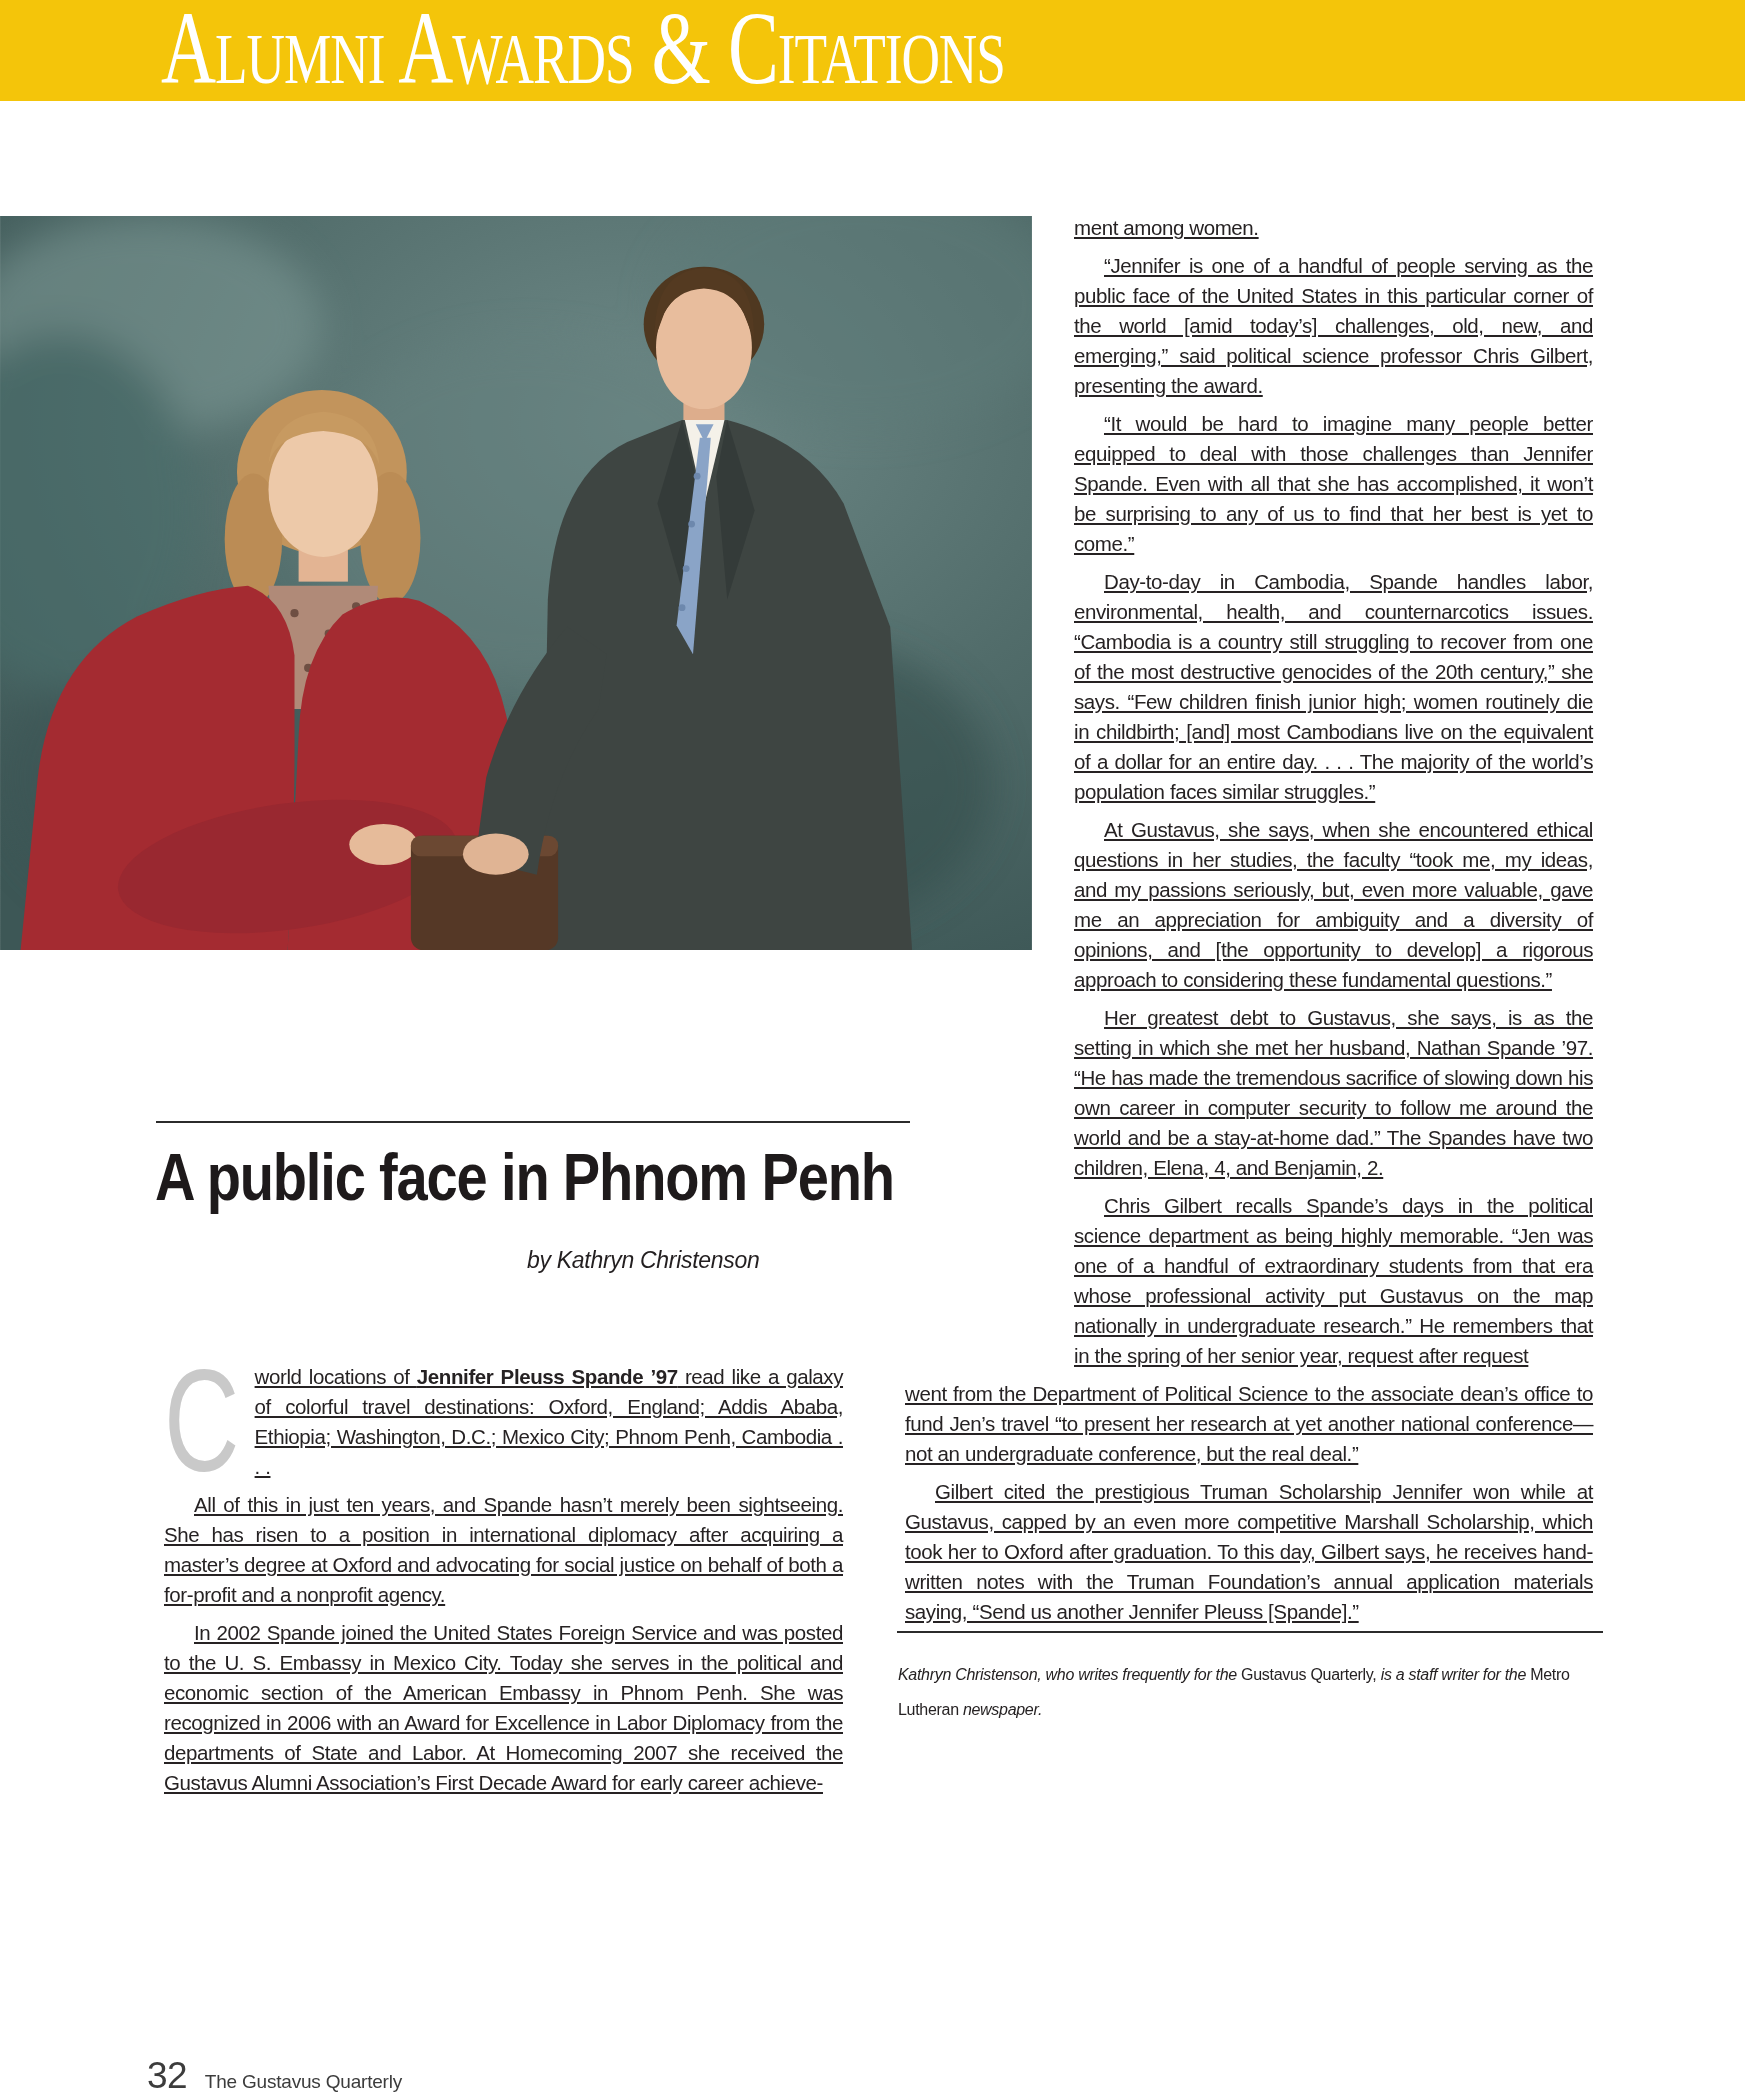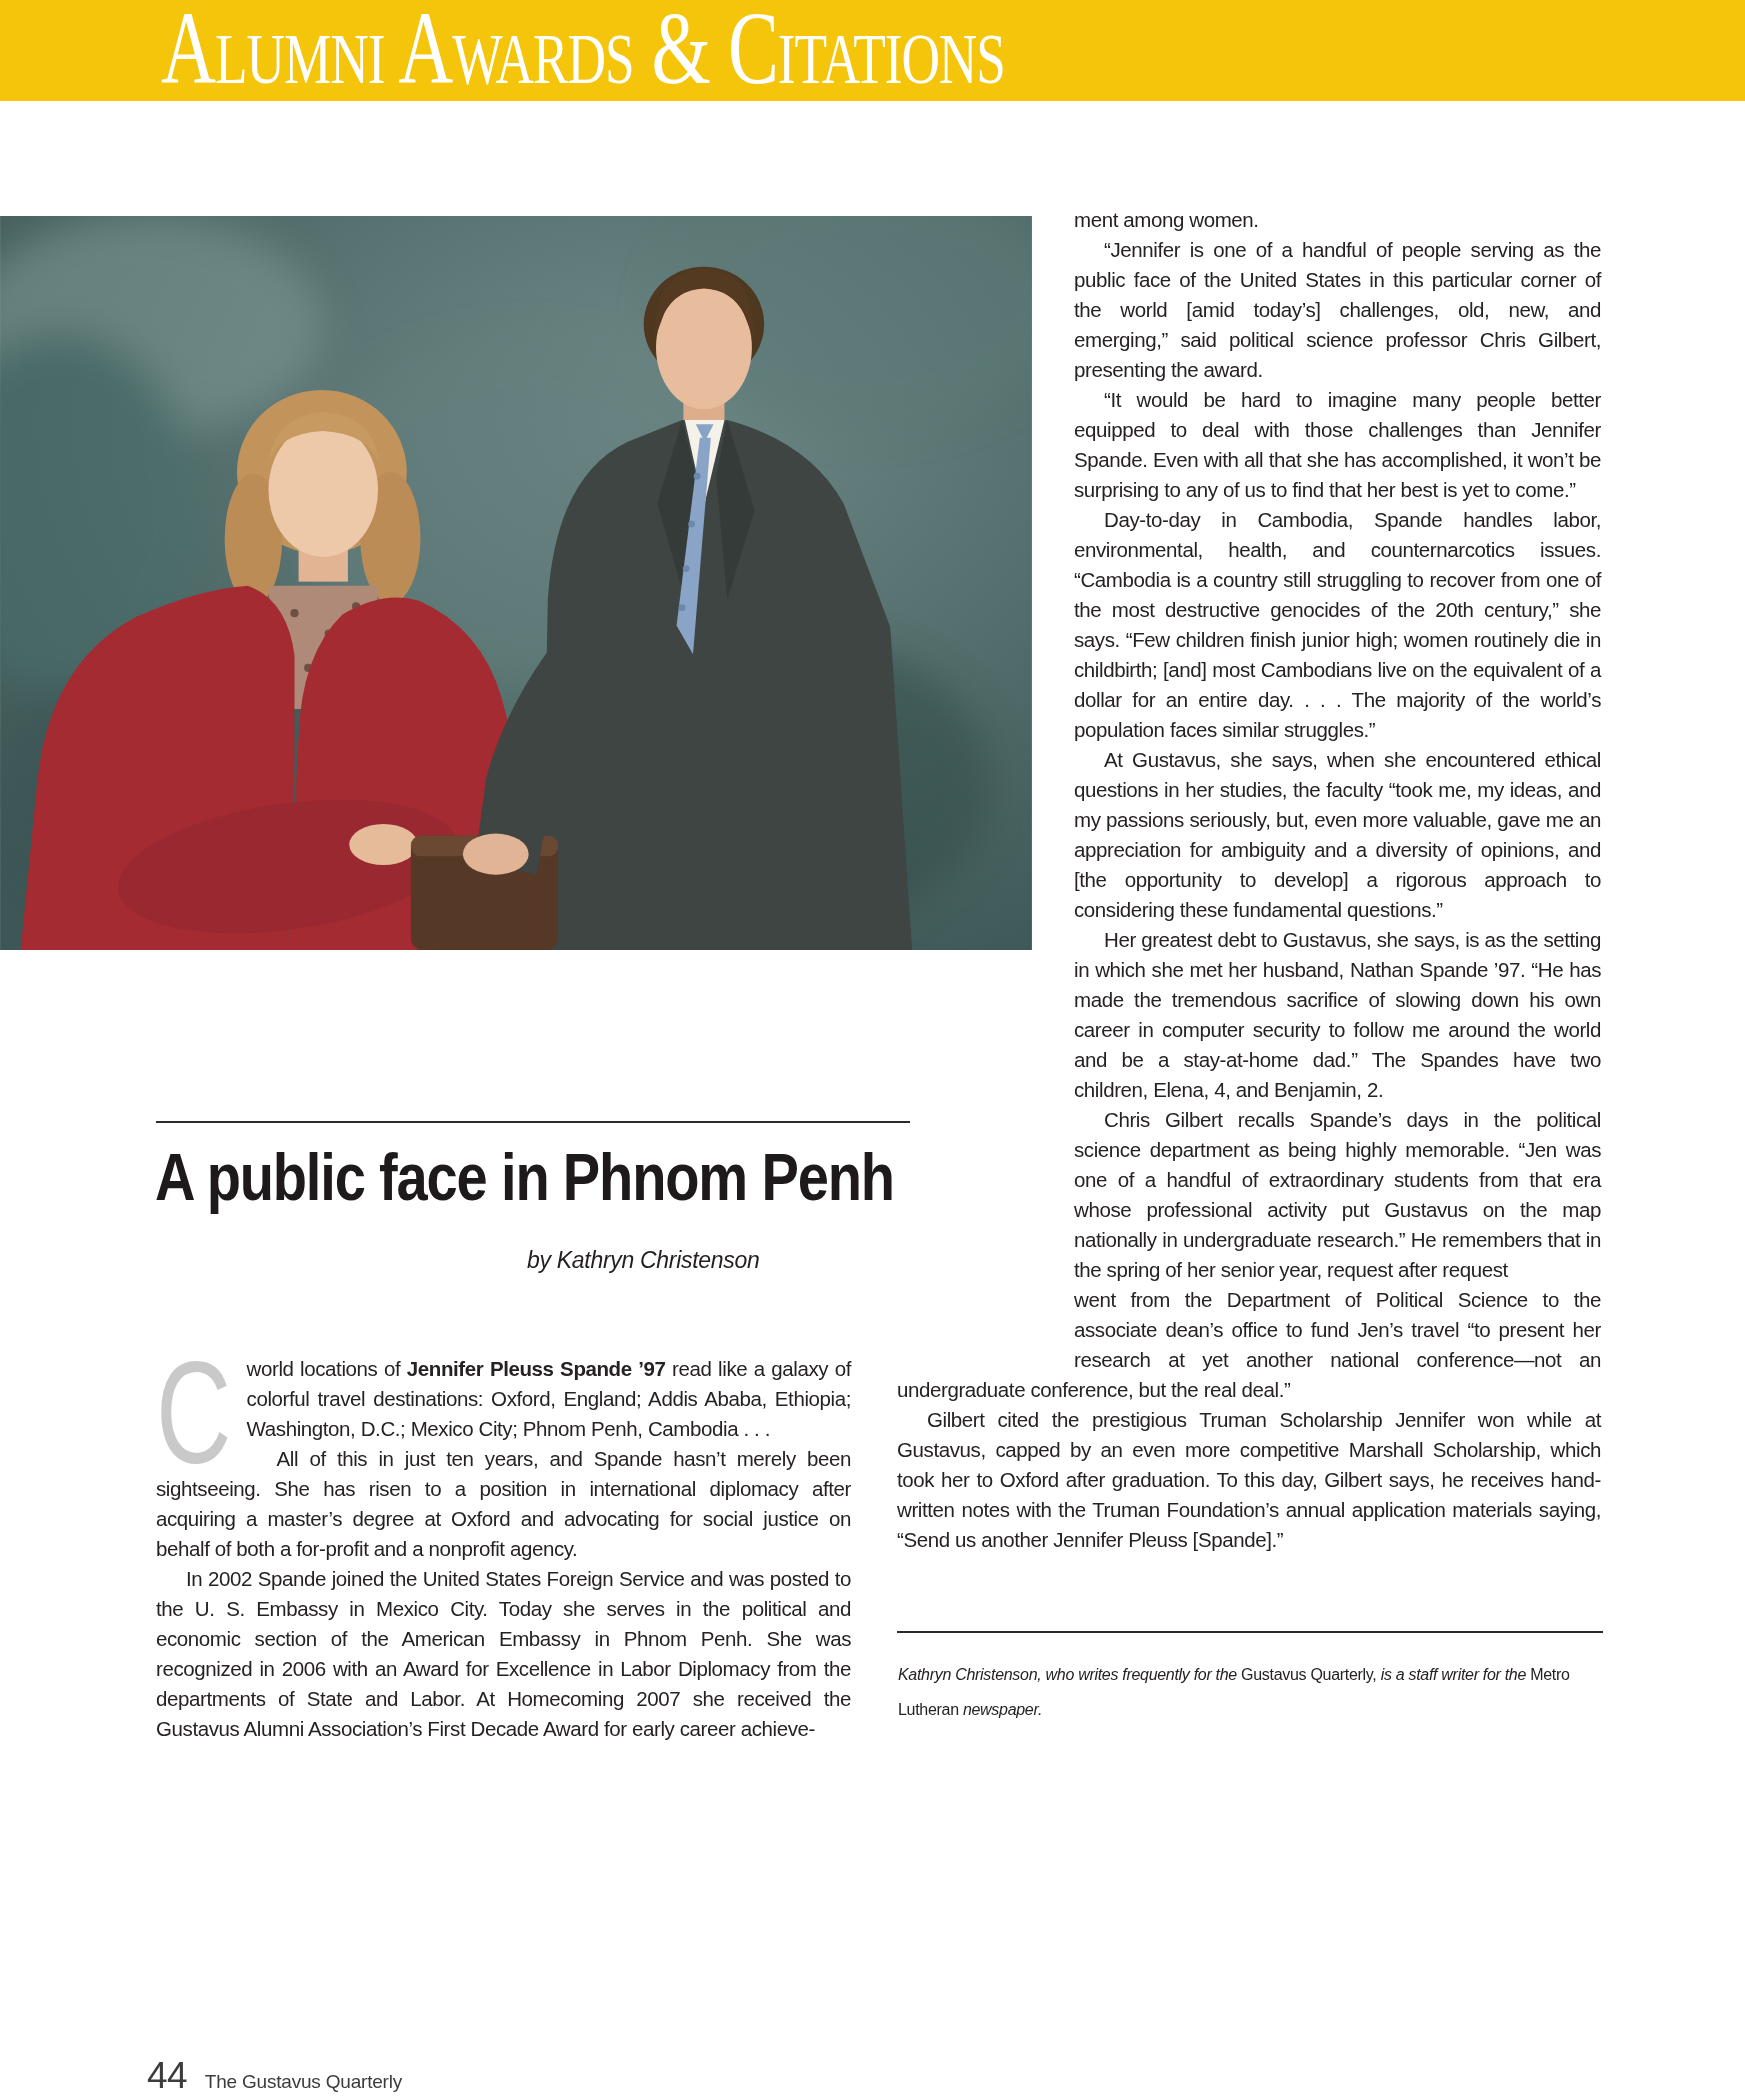--- a/index.html
+++ b/index.html
@@ -20,21 +20,21 @@
           font-size:31.5px;letter-spacing:-0.7px;color:#231f20;white-space:nowrap;}
   .kicker .k-name{font-weight:bold;}
   .rule-1{position:absolute;left:156px;top:1121px;width:754px;height:2.1px;background:#2b2b2b;}
   .headline{position:absolute;left:155px;top:1139px;margin:0;font-size:66px;font-weight:bold;
             letter-spacing:-1.4px;color:#1e1a1b;white-space:nowrap;
             transform:scaleX(0.85);transform-origin:left top;}
   .byline{position:absolute;left:527px;top:1247px;font-size:23px;font-weight:normal;font-style:italic;
           letter-spacing:-0.3px;color:#231f20;}
   
   .bodytext{font-size:20.5px;line-height:30px;letter-spacing:-0.4px;text-align:justify;color:#262223;}
-  .bodytext p{margin:0;}
+  .bodytext p{margin:8px;text-decoration:underline;}
   .ind{text-indent:30px;}
   .col-left{position:absolute;left:156px;top:1354px;width:695px;}
   .dropcap{float:left;width:81px;height:115px;font-size:145px;line-height:110px;
            color:#c9c9c9;font-weight:400;transform:scaleX(0.72);transform-origin:left top;
            margin:4.1px 9.6px 0 0;}
   .col-right{position:absolute;left:897px;top:205px;width:704px;}
   .flow-spacer{float:left;width:177px;height:1156px;}
   
   .rule-2{position:absolute;left:897px;top:1631px;width:706px;height:2.1px;background:#2b2b2b;}
   .credit{position:absolute;left:898px;top:1657px;width:705px;font-size:16px;line-height:35px;
@@ -146,18 +146,18 @@
     <p class="ind">Her greatest debt to Gustavus, she says, is as the setting in which she met her husband, Nathan Spande ’97. “He has made the tremendous sacrifice of slowing down his own career in computer security to follow me around the world and be a stay-at-home dad.” The Spandes have two children, Elena, 4, and Benjamin, 2.</p>
     <p class="ind">Chris Gilbert recalls Spande’s days in the political science department as being highly memorable. “Jen was one of a handful of extraordinary students from that era whose professional activity put Gustavus on the map nationally in undergraduate research.” He remembers that in the spring of her senior year, request after request</p>
     <p>went from the Department of Political Science to the associate dean’s office to fund Jen’s travel “to present her research at yet another national conference—not an undergraduate conference, but the real deal.”</p>
     <p class="ind">Gilbert cited the prestigious Truman Scholarship Jennifer won while at Gustavus, capped by an even more competitive Marshall Scholarship, which took her to Oxford after graduation. To this day, Gilbert says, he receives hand-written notes with the Truman Foundation’s annual application materials saying, “Send us another Jennifer Pleuss [Spande].”</p>
   </div>
 
   <div class="rule-2"></div>
   <div class="credit"><span>Kathryn Christenson, who writes frequently for the </span><span class="roman">Gustavus Quarterly,</span><span> is a staff writer for the </span><span class="roman">Metro Lutheran</span><span> newspaper.</span></div>
 
   <div class="footer">
-    <span class="page-num">44</span>
+    <span class="page-num">32</span>
     <span class="pub-name">The Gustavus Quarterly</span>
   </div>
 
 </div>
 
 
 </body></html>

